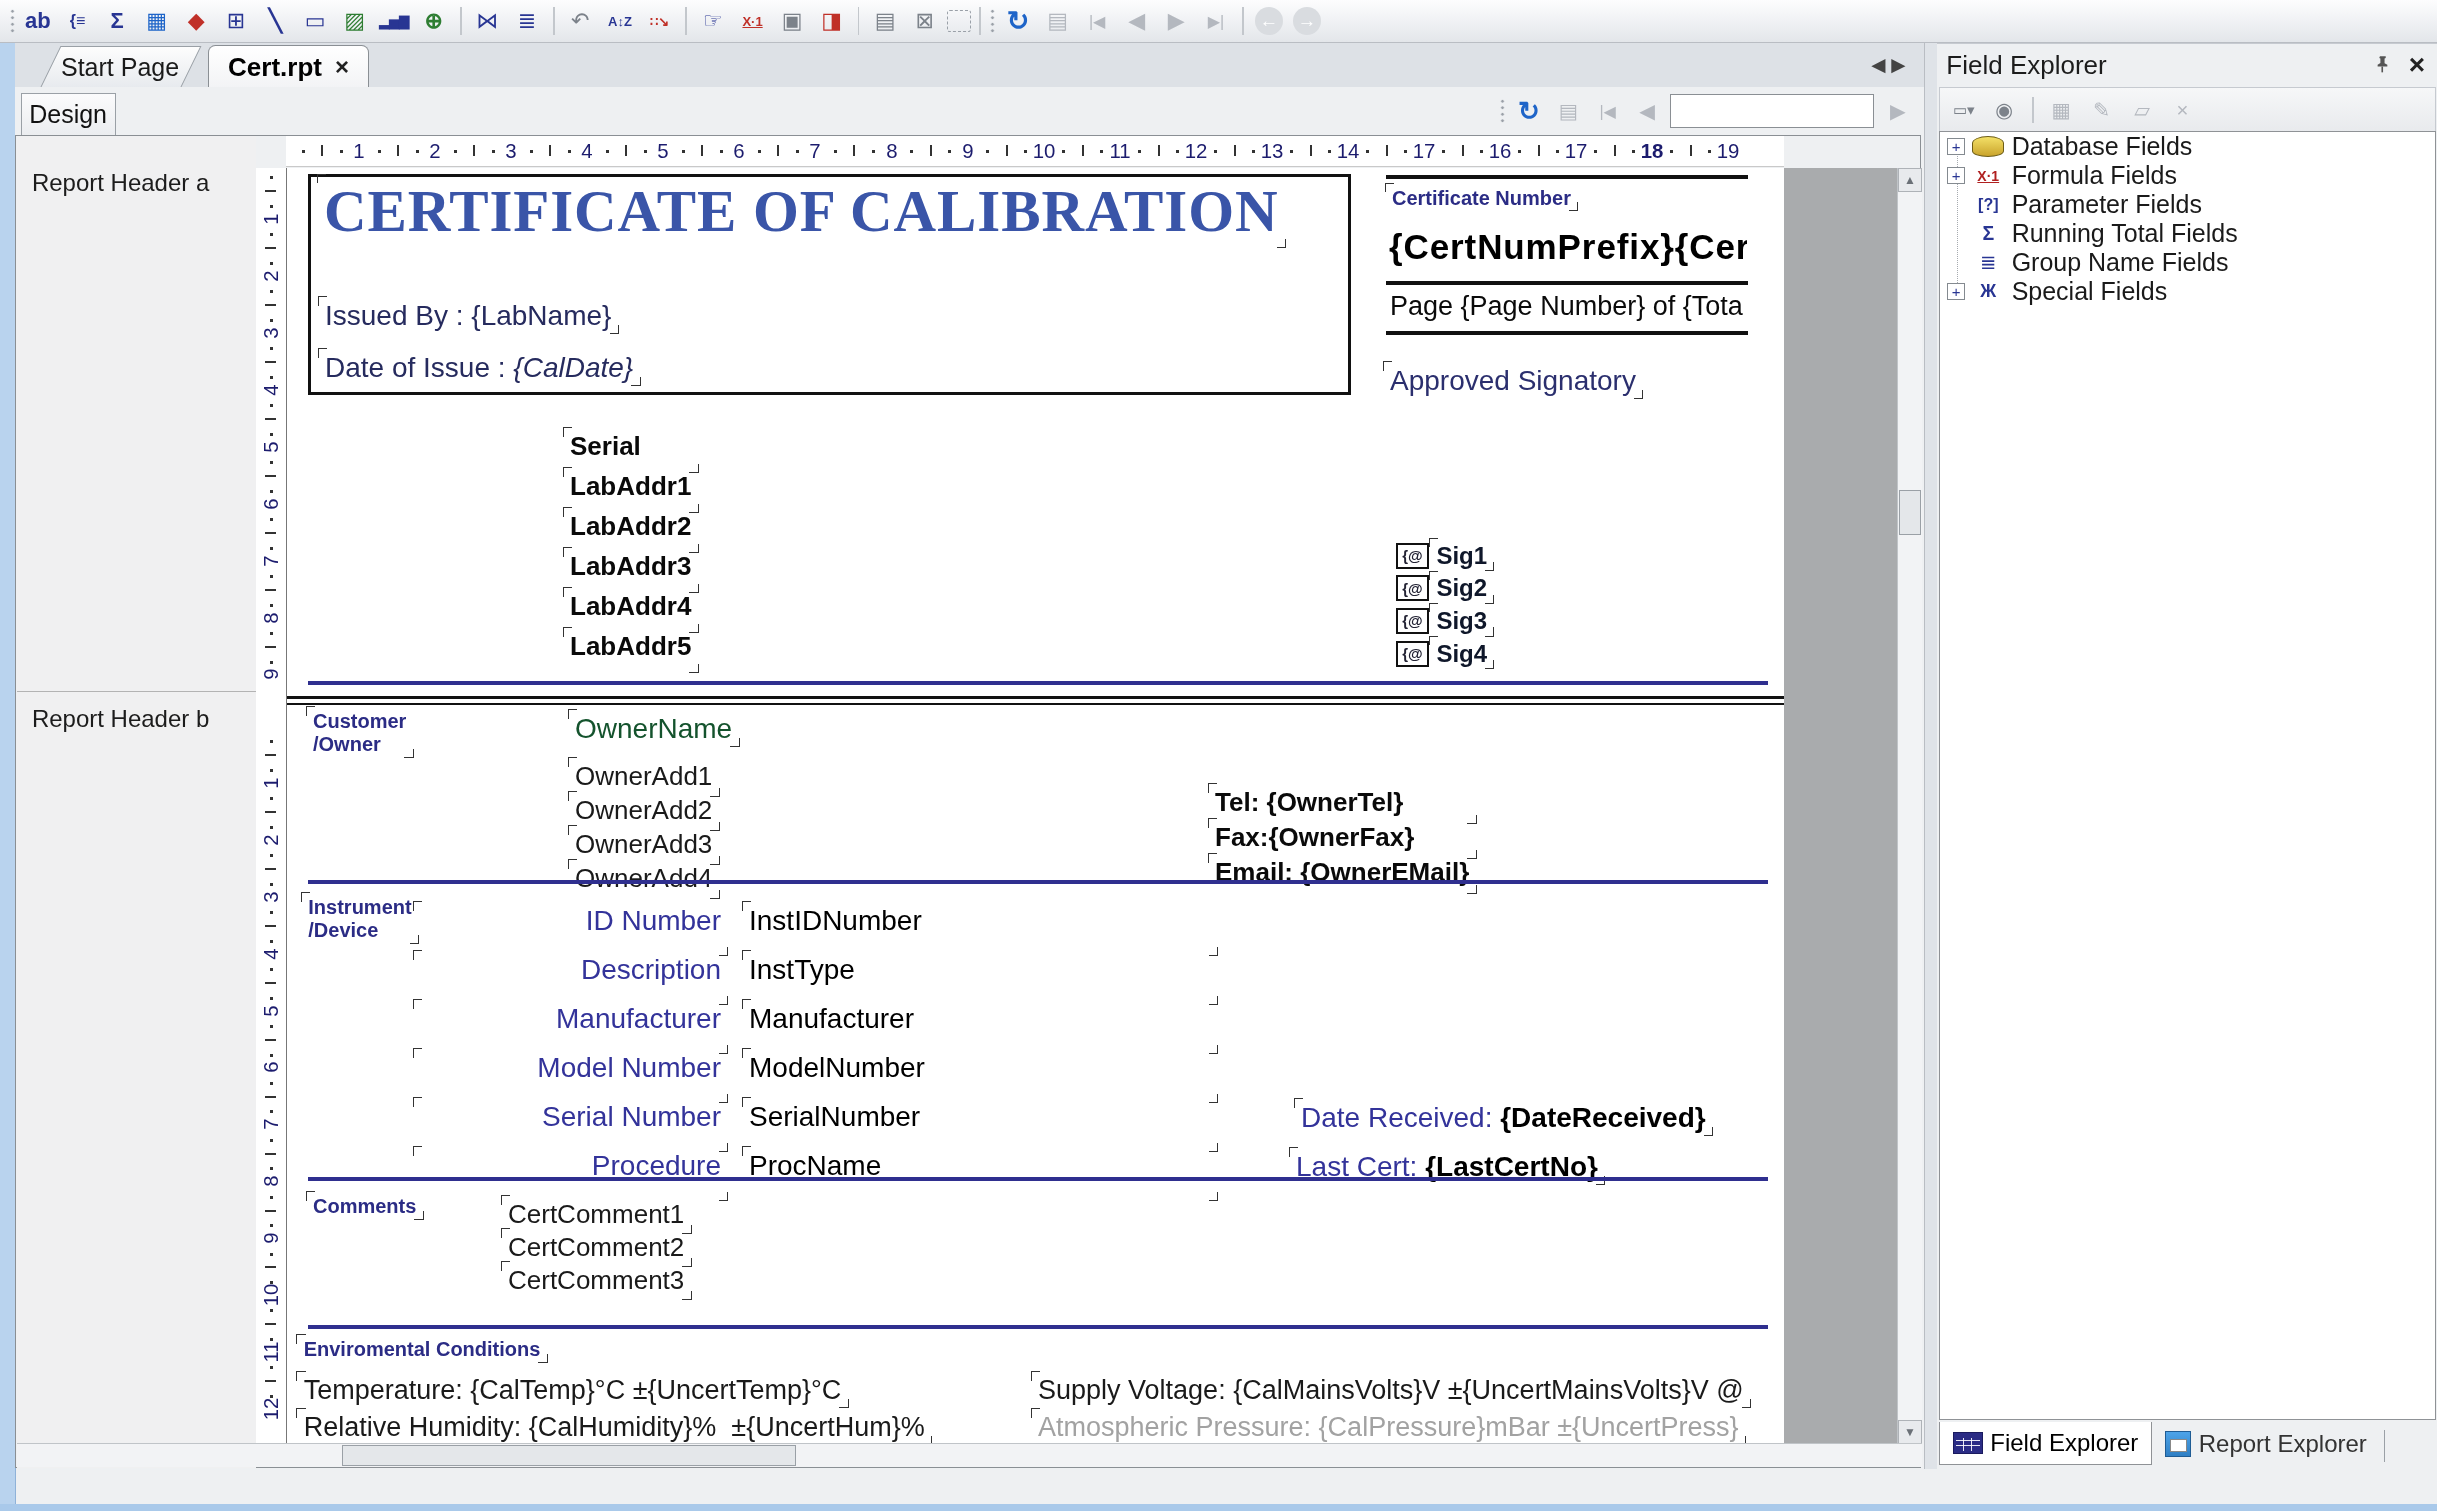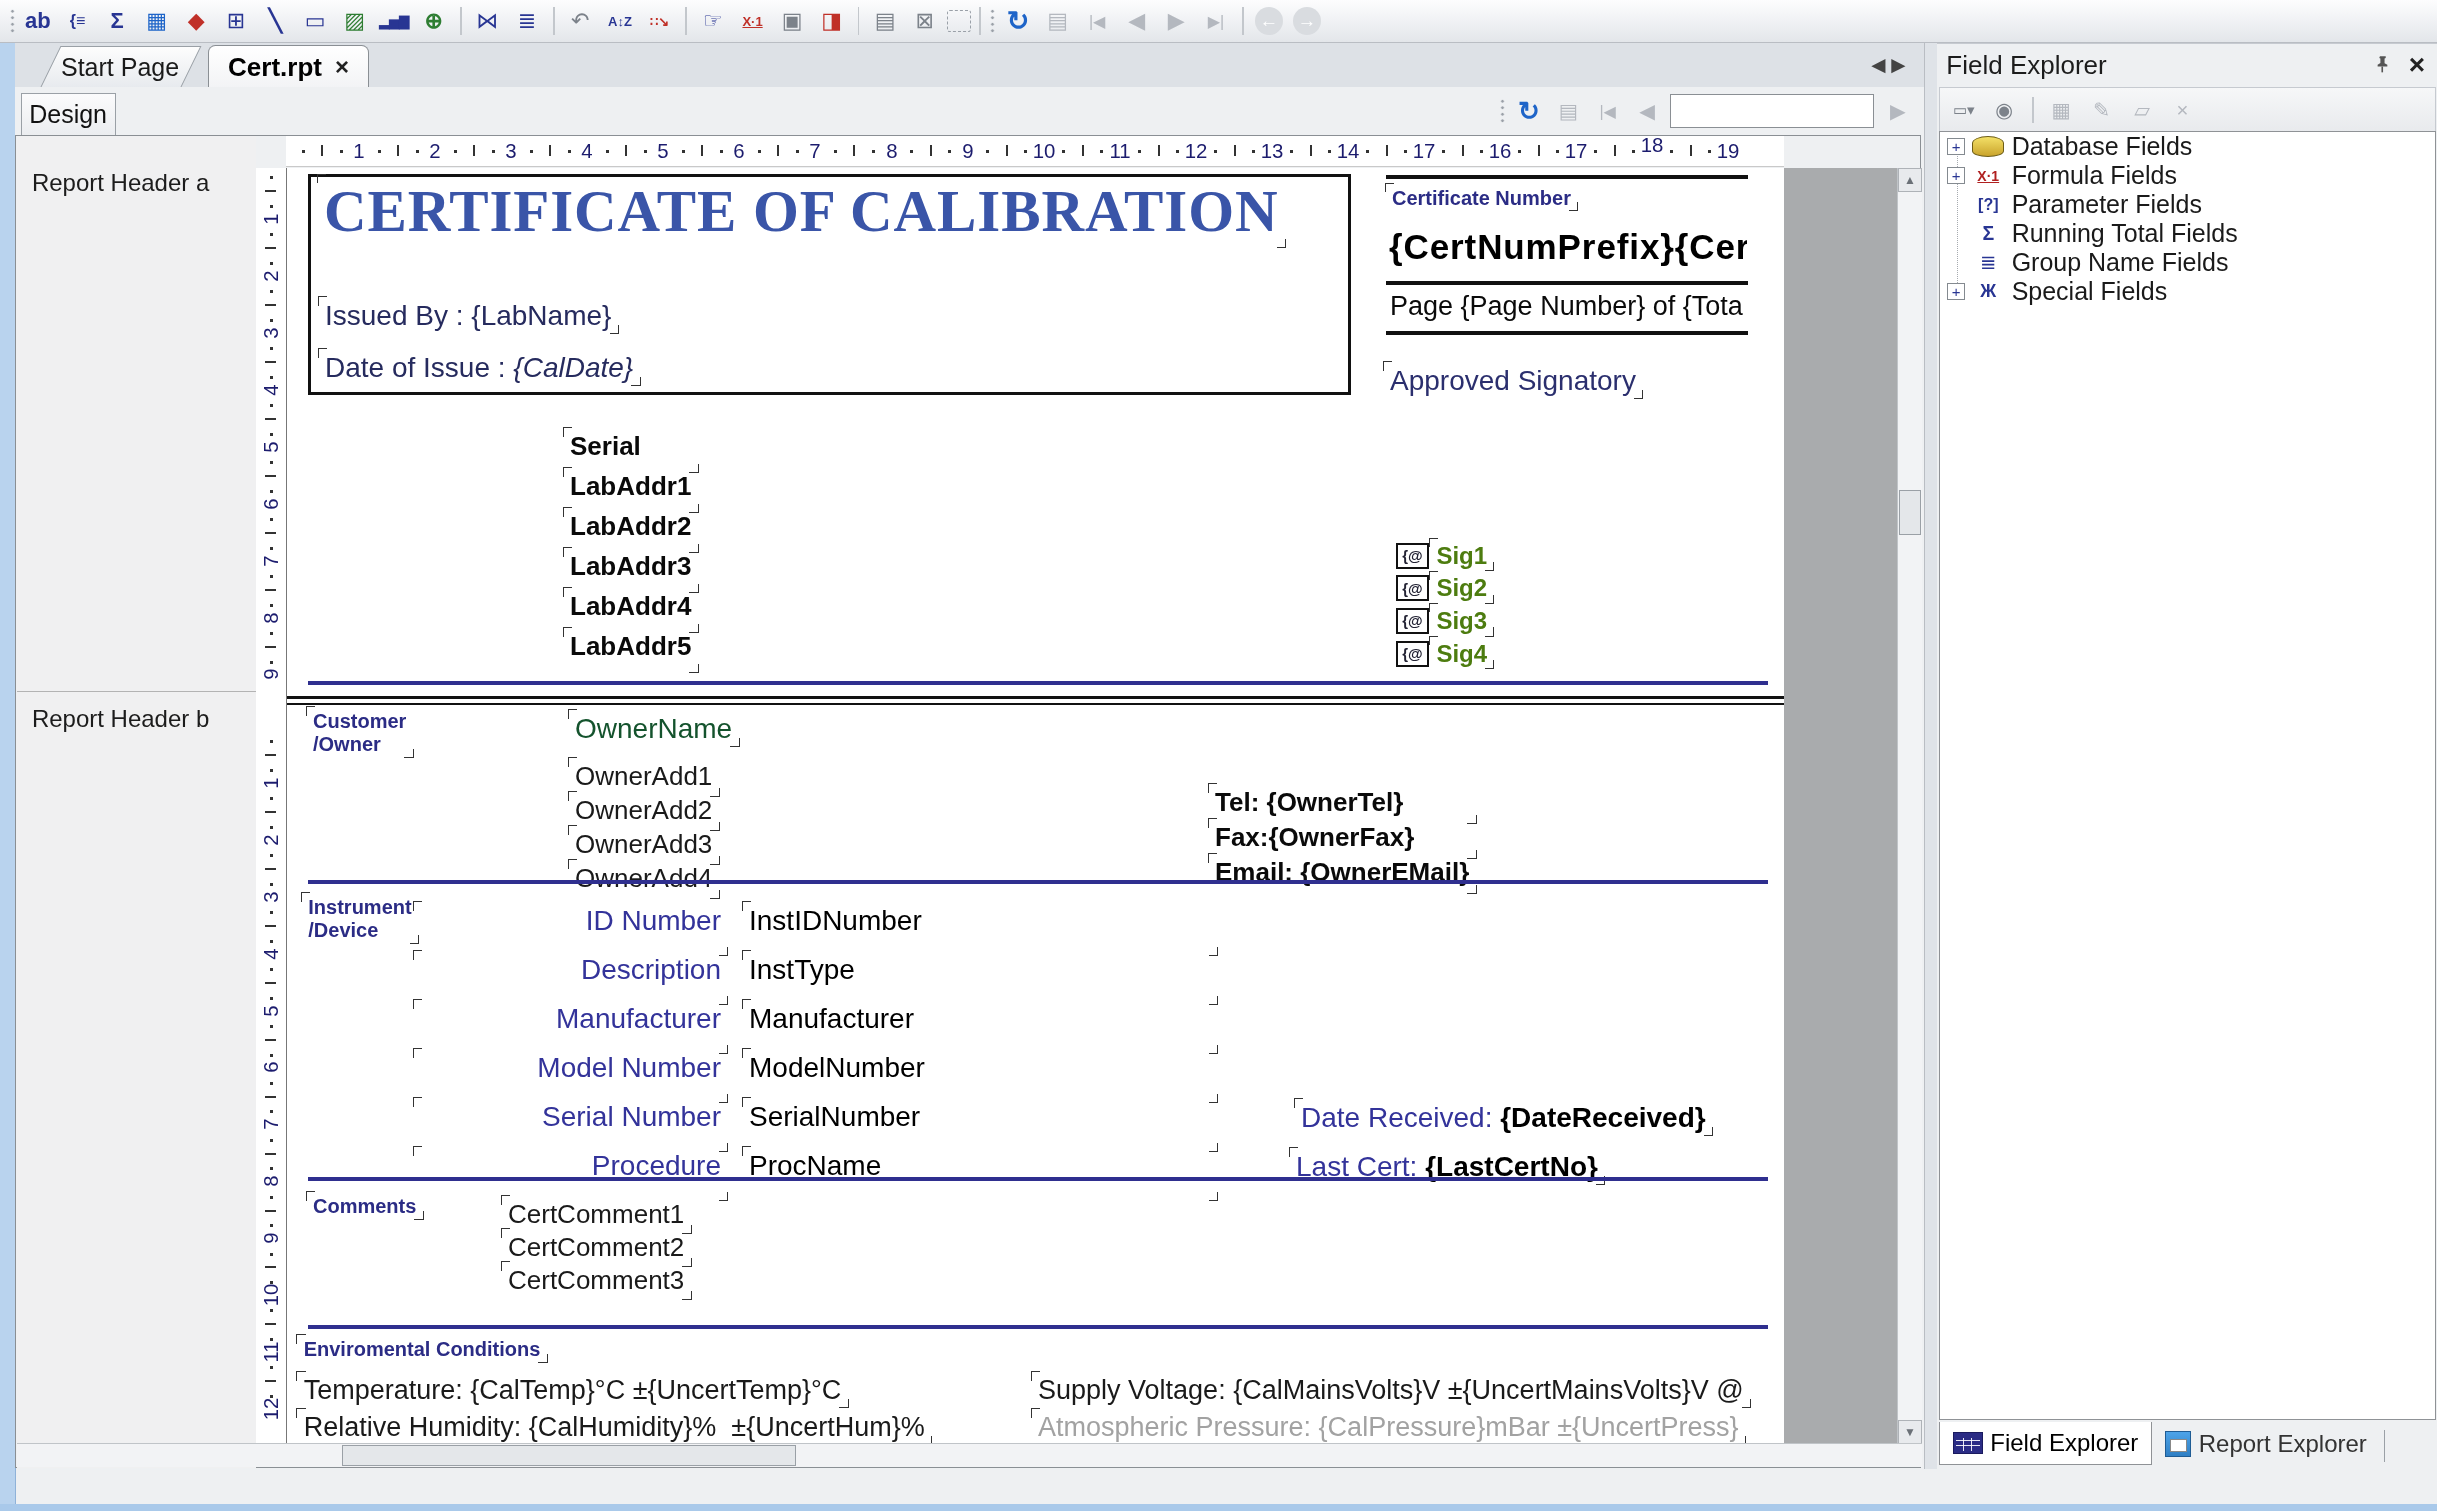--- a/index.html
+++ b/index.html
@@ -84,21 +84,21 @@
   .addrcol{position:absolute;left:288px;top:593px;display:flex;flex-direction:column;}
   .addrcol .fld{position:relative;height:34px;font-size:26px;color:#1a1a1a;}
   .telcol{position:absolute;left:928px;top:619px;display:flex;flex-direction:column;}
   .telcol .fld{position:relative;height:35px;font-size:26px;font-weight:bold;color:#0a0a0a;}
   .commentcol{position:absolute;left:221px;top:1031px;display:flex;flex-direction:column;}
   .commentcol .fld{position:relative;height:33px;font-size:26px;color:#1a1a1a;}
   .sigcol{position:absolute;left:1109px;top:373px;display:flex;flex-direction:column;gap:3.7px;}
   .sigrow{display:flex;align-items:center;gap:7.4px;height:29px;}
   .sigbox{display:inline-flex;align-items:center;justify-content:center;width:33px;height:26px;
      border:2.8px solid #111;box-sizing:border-box;font-size:15px;font-weight:bold;color:#223;}
-  .siglabel{position:relative;font-size:24px;font-weight:bold;color:#4d7c0f;}
+  .siglabel{position:relative;font-size:24px;font-weight:bold;color:#0f172a;}
   .devgrid{position:absolute;left:133px;top:737px;display:grid;grid-template-columns:301px 462px;grid-auto-rows:49px;column-gap:28px;}
   .devlabel{position:relative;font-size:28px;color:#33339a;text-align:right;}
   .devvalue{position:relative;font-size:28px;font-weight:normal;color:#000;}
   
   .fesplit{position:absolute;left:1924px;top:43px;width:13px;height:1426px;background:#dfe3e8;border-left:0.9px solid #b9bdc3;}
   .fepanel{position:absolute;left:1937px;top:43px;width:501px;height:1426px;background:#eef0f2;border-top:0.9px solid #c6cad0;box-sizing:border-box;}
   .fehead{position:absolute;left:0;top:1.9px;width:501px;height:39px;display:flex;align-items:center;}
   .fehead .t{font-size:26px;color:#1c1c1c;margin-left:9.3px;flex:1;}
   .fehead .pin{margin-right:16.7px;}
   .fehead .x{font-size:28px;font-weight:bold;color:#222;margin-right:13px;line-height:1;}
@@ -287,21 +287,21 @@
         <div class="rdashh" style="left: 1176px; top: 9.3px;"></div>
         <div class="rdot" style="left: 1194px; top: 14px;"></div>
         <span class="rnum" style="left: 1214px; top: 15px;">16</span>
         <div class="rdot" style="left: 1232px; top: 14px;"></div>
         <div class="rdashh" style="left: 1252px; top: 9.3px;"></div>
         <div class="rdot" style="left: 1270px; top: 14px;"></div>
         <span class="rnum" style="left: 1290px; top: 15px;">17</span>
         <div class="rdot" style="left: 1308px; top: 14px;"></div>
         <div class="rdashh" style="left: 1328px; top: 9.3px;"></div>
         <div class="rdot" style="left: 1346px; top: 14px;"></div>
-        <span class="rnum" style="left: 1366px; top: 9px;">18</span>
+        <span class="rnum" style="left: 1366px; top: 15px; font-weight: bold;">18</span>
         <div class="rdot" style="left: 1384px; top: 14px;"></div>
         <div class="rdashh" style="left: 1404px; top: 9.3px;"></div>
         <div class="rdot" style="left: 1422px; top: 14px;"></div>
         <span class="rnum" style="left: 1442px; top: 15px;">19</span>
       </div>
     <div class="vruler" id="vruler">
         <div class="rdot" style="top: 8.3px; left: 14px;"></div>
         <div class="rdashv" style="top: 22px; left: 9.3px;"></div>
         <div class="rdot" style="top: 37px; left: 14px;"></div>
         <span class="rnumv" style="top: 51px; left: 15px;">1</span>

